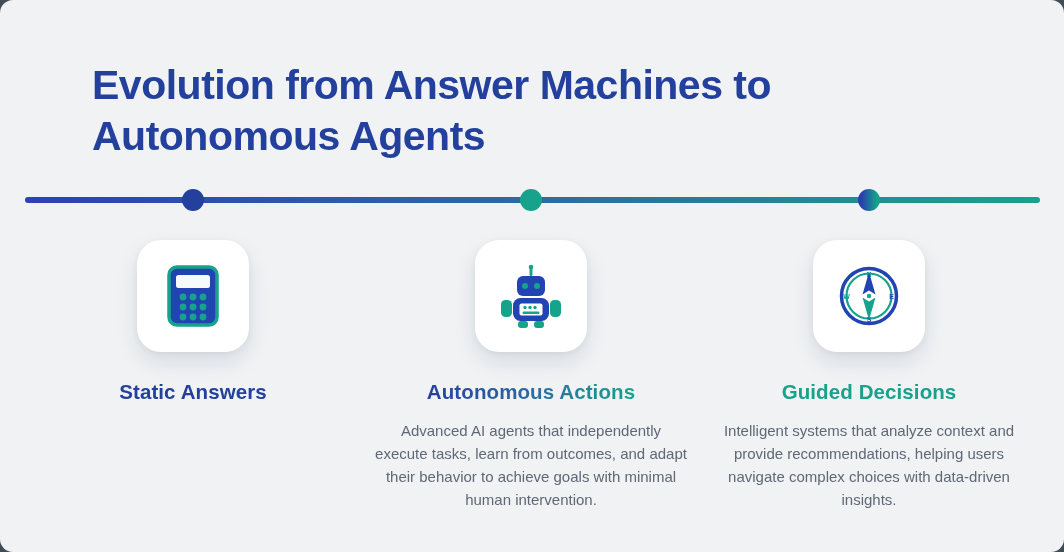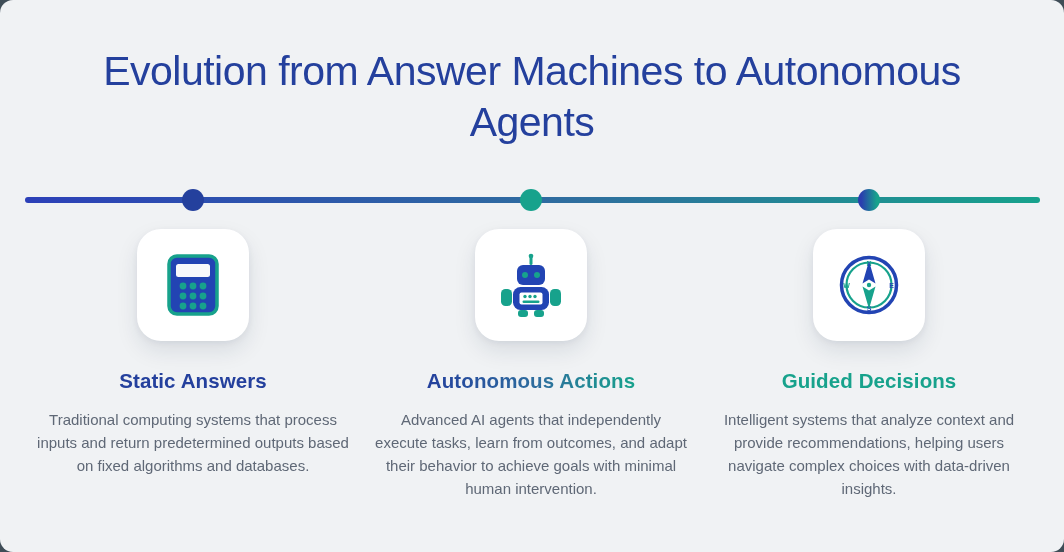--- a/index.html
+++ b/index.html
@@ -19,26 +19,26 @@
   }
   .main-title {
     position: absolute;
     top: 44px;
     left: 0;
     width: 100%;
     display: flex;
     justify-content: center;
   }
   .main-title h1 {
-    margin: 2px;
+    margin: 16px;
     max-width: 880px;
-    text-align: center;
+    text-align: left;
     font-size: 41px;
     line-height: 51px;
-    font-weight: 400;
+    font-weight: 700;
     letter-spacing: -0.5px;
     color: #24409d;
   }
   
   .timeline-line {
     position: absolute;
     top: 197px;
     left: 25px;
     width: 1015px;
     height: 6px;
@@ -51,21 +51,21 @@
     width: 22px;
     height: 22px;
     border-radius: 50%;
   }
   .dot-1 { left: 182px; background: #24409d; }
   .dot-2 { left: 520px; background: #17a28c; }
   .dot-3 { left: 858px; background: linear-gradient(90deg, #2a3eae 15%, #17a28c 85%); }
   
   .stages {
     position: absolute;
-    top: 229px;
+    top: 240px;
     left: 24px;
     width: 1014px;
     display: flex;
   }
   .stage {
     width: 338px;
     display: flex;
     flex-direction: column;
     align-items: center;
   }
@@ -134,21 +134,20 @@
           <circle cx="42" cy="33" r="3.4" fill="#17a28c"></circle>
           <circle cx="22" cy="43" r="3.4" fill="#17a28c"></circle>
           <circle cx="32" cy="43" r="3.4" fill="#17a28c"></circle>
           <circle cx="42" cy="43" r="3.4" fill="#17a28c"></circle>
           <circle cx="22" cy="53" r="3.4" fill="#17a28c"></circle>
           <circle cx="32" cy="53" r="3.4" fill="#17a28c"></circle>
           <circle cx="42" cy="53" r="3.4" fill="#17a28c"></circle>
         </svg>
       </div>
       <h3 class="h-blue">Static Answers</h3>
-      <p>Traditional computing systems that process inputs and return predetermined outputs based on fixed algorithms and databases.</p>
     </div>
 
     <div class="stage">
       <div class="icon-card">
         <svg viewBox="0 0 64 64">
           <rect x="30.5" y="2" width="3" height="10" rx="1.5" fill="#17a28c"></rect>
           <circle cx="32" cy="3" r="2.3" fill="#17a28c"></circle>
           <rect x="18" y="12" width="28" height="20" rx="6" fill="#2244b3"></rect>
           <circle cx="26" cy="22" r="3" fill="#17a28c"></circle>
           <circle cx="38" cy="22" r="3" fill="#17a28c"></circle>

